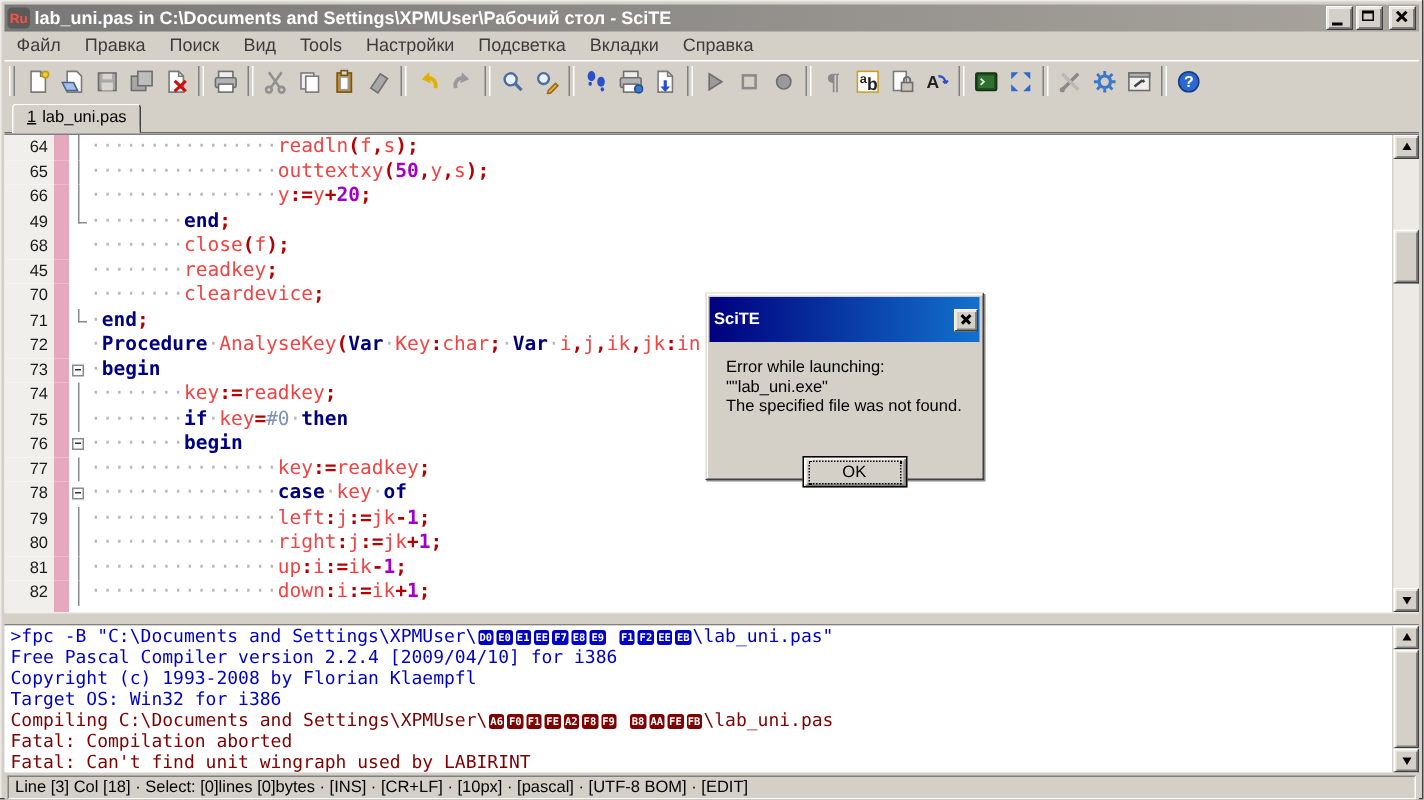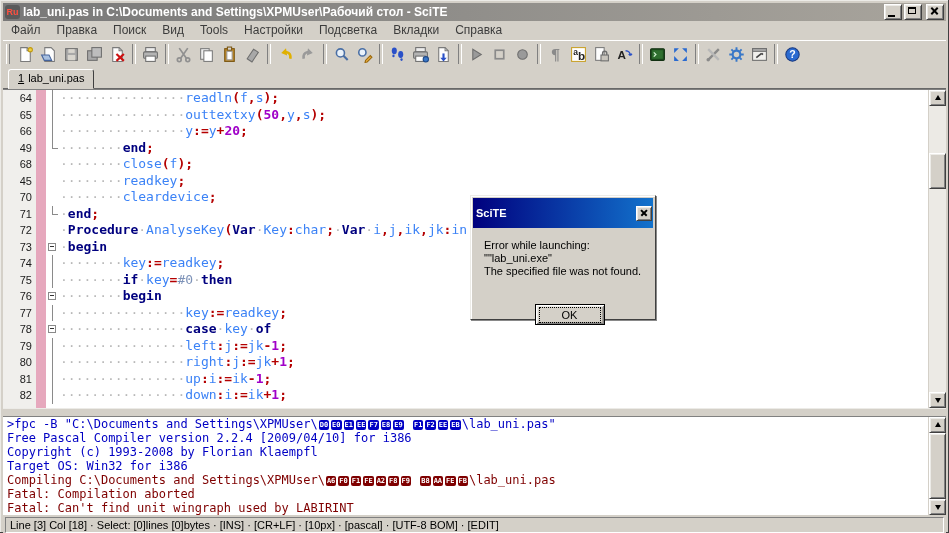--- a/index.html
+++ b/index.html
@@ -37,21 +37,21 @@
   .ln{width:29px;flex:0 0 auto;background:#f0efec;color:#1a1a1a;font:11px/16.5px "Liberation Sans",sans-serif;text-align:right;padding-right:4px;box-sizing:content-box;}
   .pk{width:10px;flex:0 0 auto;background:#e6a8bd;}
   .fm{width:14px;flex:0 0 auto;background:#fff;position:relative;}
   .cd{flex:1;background:#fff;white-space:pre;font:13px/16.5px "DejaVu Sans Mono",monospace;overflow:hidden;}
   .f-line::before{content:"";position:absolute;left:6px;top:0;bottom:0;width:1px;background:#8a8a8a;}
   .f-end::before{content:"";position:absolute;left:6px;top:0;height:9px;width:1px;background:#8a8a8a;}
   .f-end::after{content:"";position:absolute;left:6px;top:8px;width:6px;height:1px;background:#8a8a8a;}
   .f-box::before{content:"";position:absolute;left:2px;top:4px;width:8px;height:8px;background:#fff;border:1px solid #8a8a8a;box-sizing:border-box;}
   .f-box::after{content:"";position:absolute;left:4px;top:7px;width:4px;height:1px;background:#333;}
   .kw{color:#00007f;font-weight:bold;}
-  .id{color:#3b82f6;}
+  .id{color:#ef4444;}
   .op{color:#b40000;font-weight:bold;}
   .num{color:#a000c8;font-weight:bold;}
   .chr{color:#7d92b8;}
   .ws{color:#b8b8b8;}
   
   .sb{position:absolute;top:0;right:0;bottom:0;width:17px;background:#eceae5;border-left:1px solid #d4d0c8;z-index:5;}
   .sbtn{position:absolute;left:0;right:0;height:16px;background:#d4d0c8;border:1px solid;border-color:#fff #404040 #404040 #fff;box-shadow:inset 1px 1px 0 #ecebe7,inset -1px -1px 0 #808080;display:flex;align-items:center;justify-content:center;box-sizing:border-box;}
   .sbtn.up{top:0;}
   .sbtn.down{bottom:0;}
   .tri-up{width:0;height:0;border:3px solid transparent;border-bottom:5px solid #000;margin-top:-4px;}

